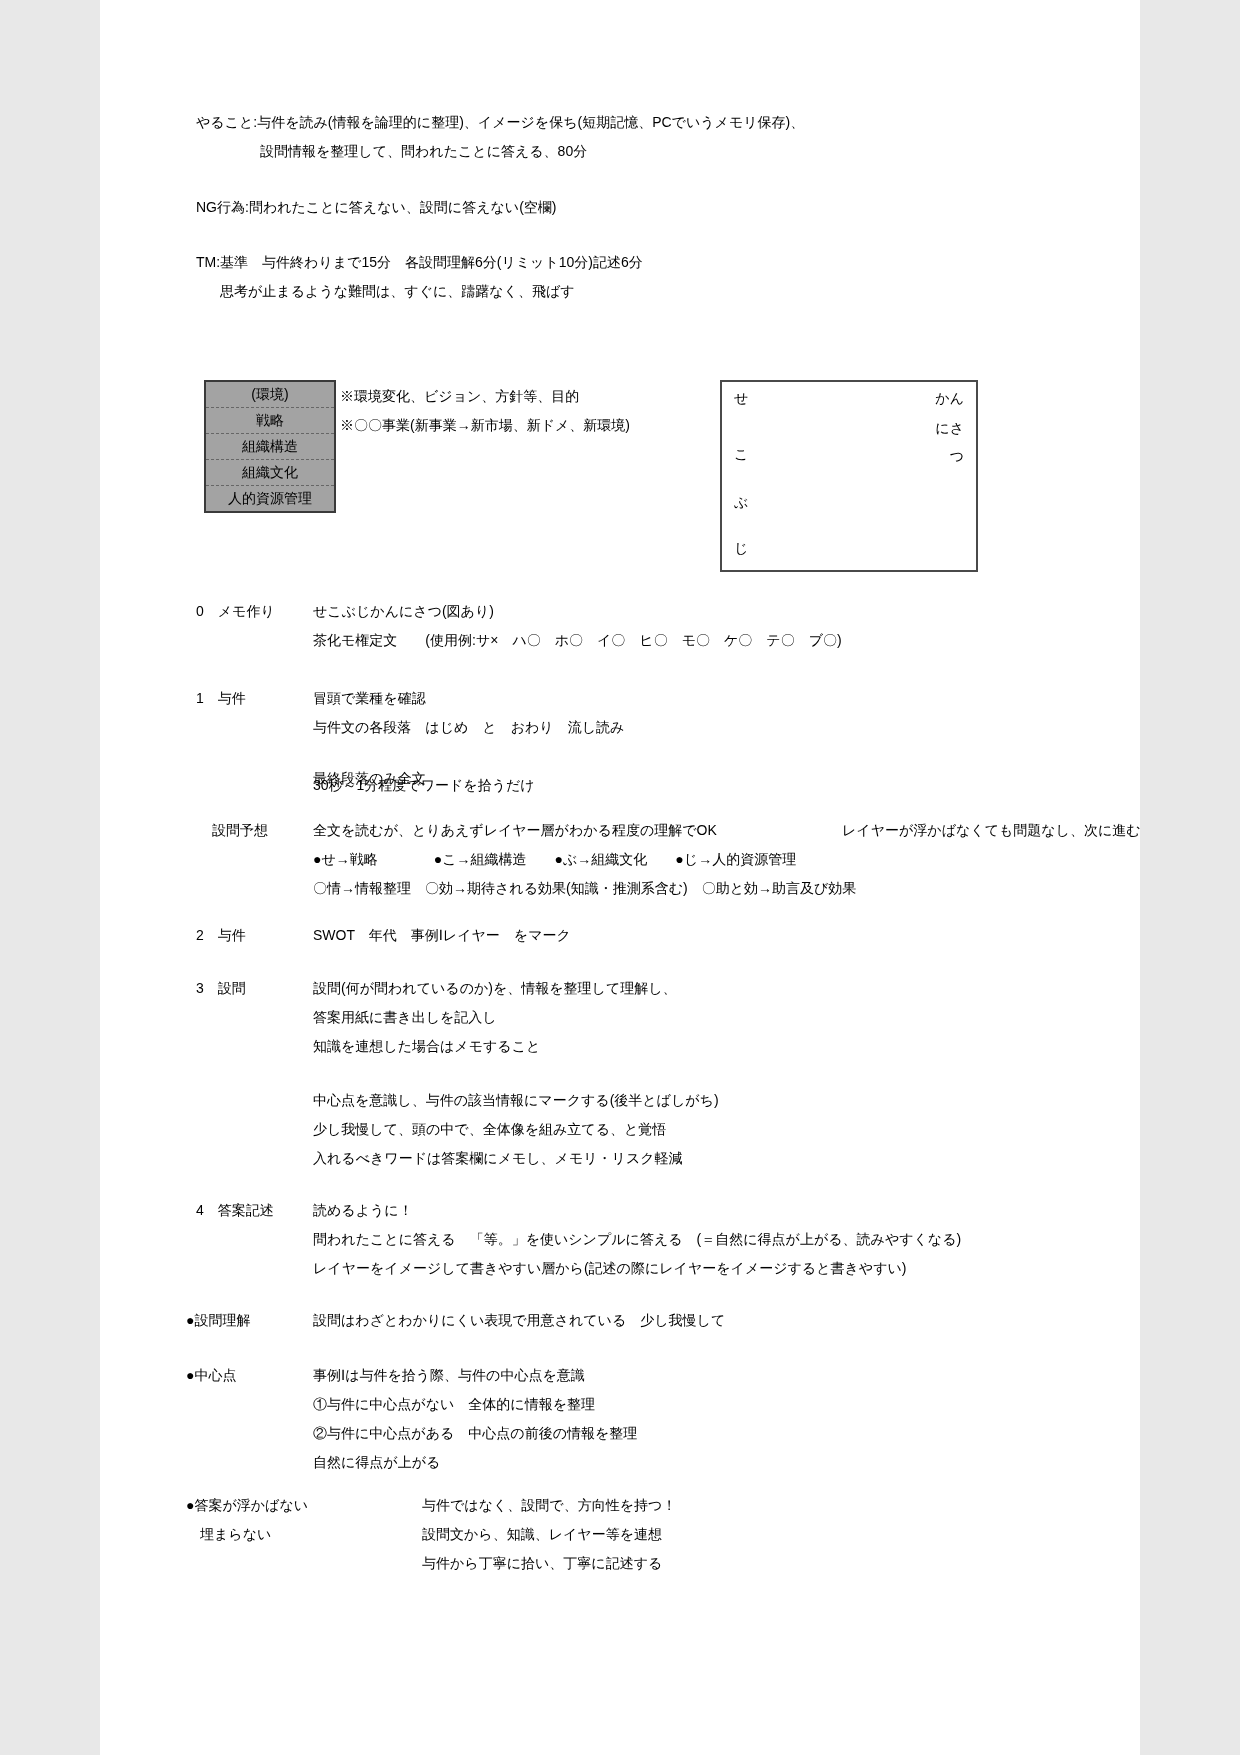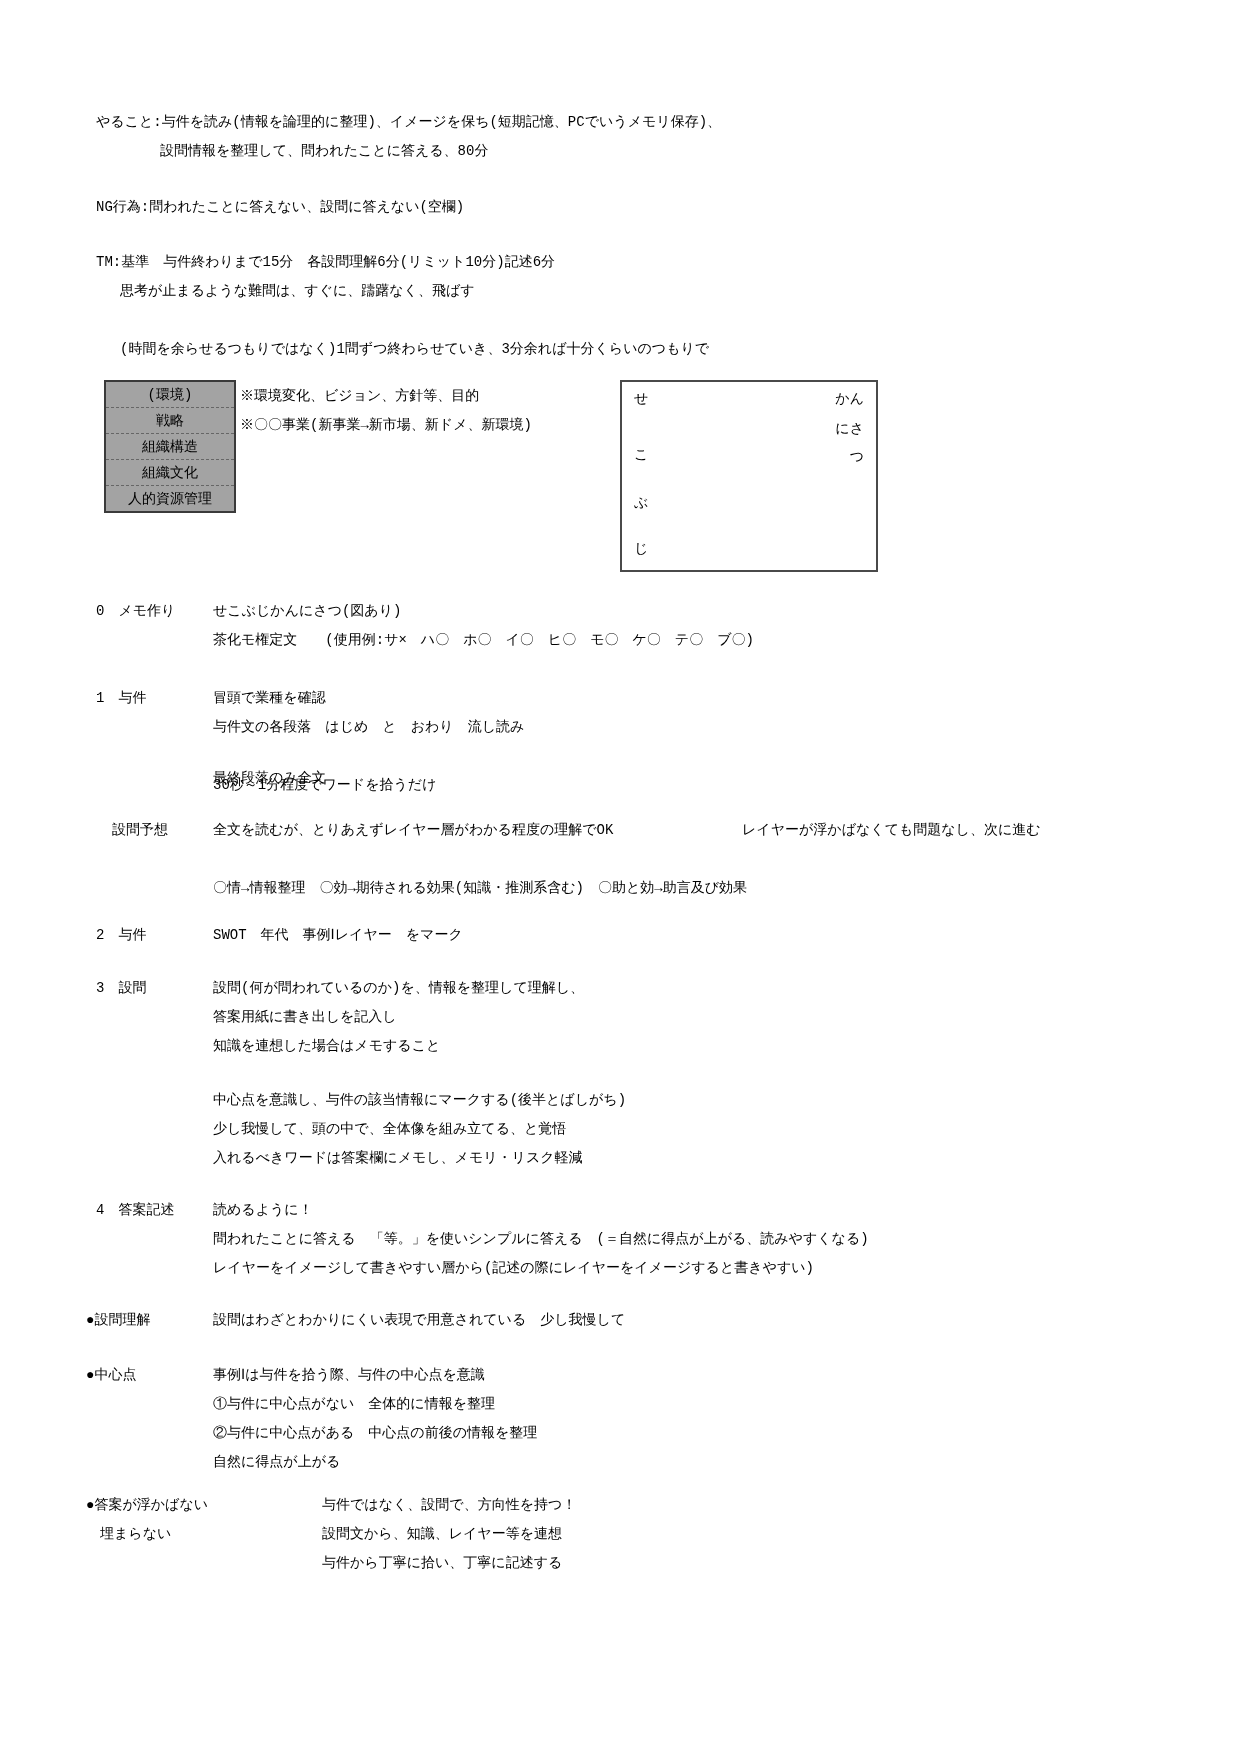--- a/index.html
+++ b/index.html
@@ -1,20 +1,20 @@
 <!DOCTYPE html>
 <html><head>
 <meta charset="utf-8">
 <style>
   html,body{margin:0;padding:0;background:#e8e8e8;}
   .page{
     position:relative;
-    width:1240px;height:1755px;
+    width:1040px;height:1755px;
     background:#ffffff;
-    font-family:Liberation Mono, monospace;
+    font-family:Liberation Sans, sans-serif;
     font-size:14px;color:#000;
     margin:0 auto;
     overflow:hidden;
   }
   .ln{position:absolute;white-space:pre;line-height:20px;}
   
   .layer-table{
     position:absolute;left:104px;top:380px;width:128px;
     border:2px solid #3a3a3a;background:#a3a3a3;
     border-collapse:collapse;
@@ -37,21 +37,20 @@
 
 <div class="page">
 
   <div class="ln" style="left:96px;top:112px">やること:与件を読み(情報を論理的に整理)、イメージを保ち(短期記憶、PCでいうメモリ保存)、</div>
   <div class="ln" style="left:160px;top:141px">設問情報を整理して、問われたことに答える、80分</div>
 
   <div class="ln" style="left:96px;top:197px">NG行為:問われたことに答えない、設問に答えない(空欄)</div>
 
   <div class="ln" style="left:96px;top:252px">TM:基準　与件終わりまで15分　各設問理解6分(リミット10分)記述6分</div>
   <div class="ln" style="left:120px;top:281px">思考が止まるような難問は、すぐに、躊躇なく、飛ばす</div>
-  <div class="ln" style="left:120px;top:339px">(時間を余らせるつもりではなく)1問ずつ終わらせていき、3分余れば十分くらいのつもりで</div>
 
   <div class="layer-table">
     <div class="layer-row">(環境)</div>
     <div class="layer-row">戦略</div>
     <div class="layer-row">組織構造</div>
     <div class="layer-row">組織文化</div>
     <div class="layer-row">人的資源管理</div>
   </div>
 
   <div class="ln" style="left:240px;top:386px">※環境変化、ビジョン、方針等、目的</div>
@@ -73,20 +72,21 @@
 
   <div class="ln" style="left:96px;top:688px">1　与件</div>
   <div class="ln" style="left:213px;top:688px">冒頭で業種を確認</div>
   <div class="ln" style="left:213px;top:717px">与件文の各段落　はじめ　と　おわり　流し読み</div>
   <div class="ln" style="left:213px;top:768px">最終段落のみ全文</div>
   <div class="ln" style="left:213px;top:775px">30秒～1分程度でワードを拾うだけ</div>
 
   <div class="ln" style="left:112px;top:820px">設問予想</div>
   <div class="ln" style="left:213px;top:820px">全文を読むが、とりあえずレイヤー層がわかる程度の理解でOK</div>
   <div class="ln" style="left:742px;top:820px">レイヤーが浮かばなくても問題なし、次に進む</div>
+  <div class="ln" style="left:213px;top:849px">●せ→戦略　　　　●こ→組織構造　　●ぶ→組織文化　　●じ→人的資源管理</div>
   <div class="ln" style="left:213px;top:878px">〇情→情報整理　〇効→期待される効果(知識・推測系含む)　〇助と効→助言及び効果</div>
 
   <div class="ln" style="left:96px;top:925px">2　与件</div>
   <div class="ln" style="left:213px;top:925px">SWOT　年代　事例Ⅰレイヤー　をマーク</div>
 
   <div class="ln" style="left:96px;top:978px">3　設問</div>
   <div class="ln" style="left:213px;top:978px">設問(何が問われているのか)を、情報を整理して理解し、</div>
   <div class="ln" style="left:213px;top:1007px">答案用紙に書き出しを記入し</div>
   <div class="ln" style="left:213px;top:1036px">知識を連想した場合はメモすること</div>
   <div class="ln" style="left:213px;top:1090px">中心点を意識し、与件の該当情報にマークする(後半とばしがち)</div>

